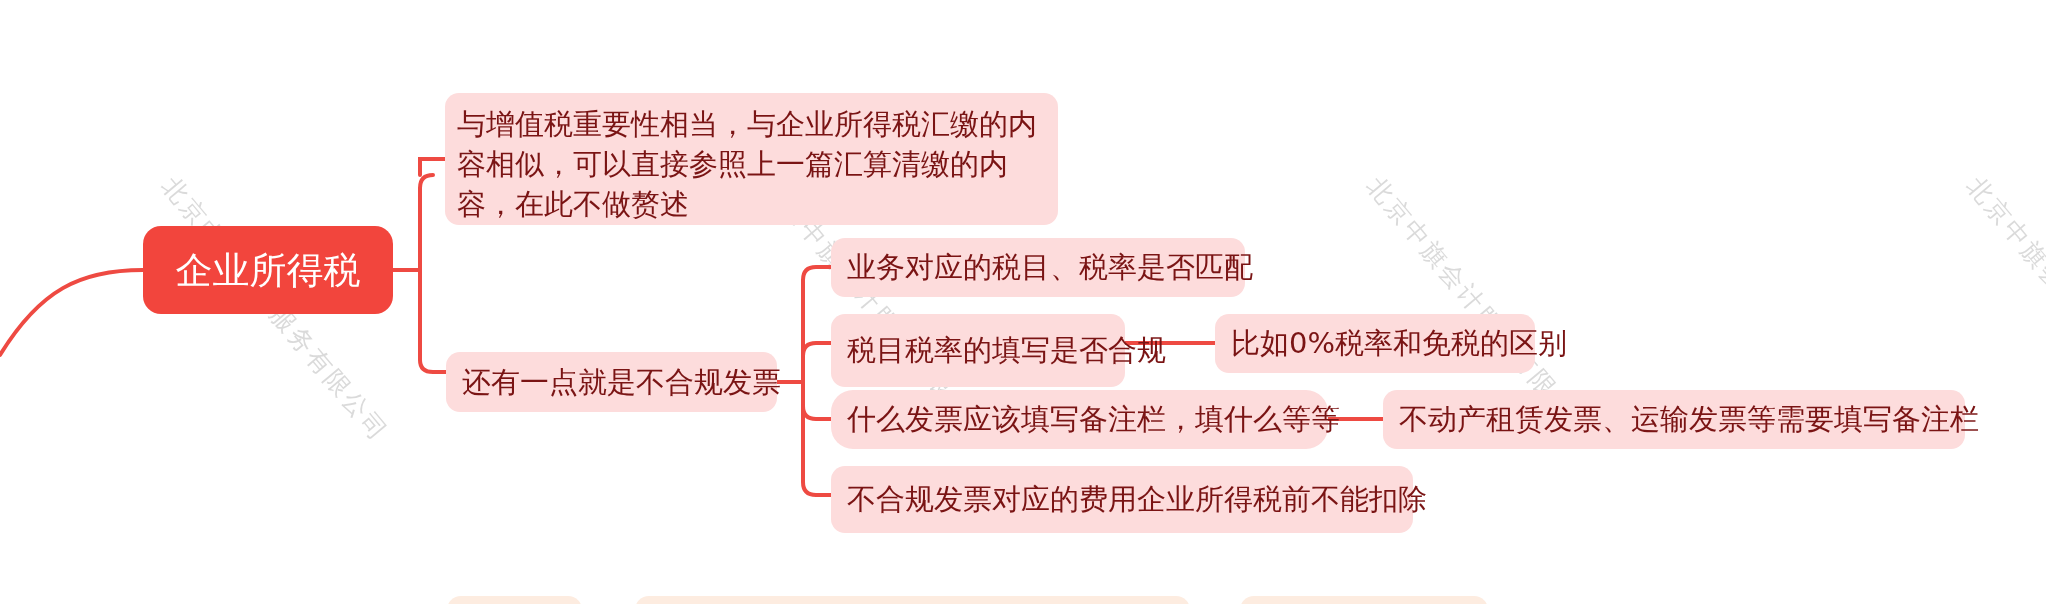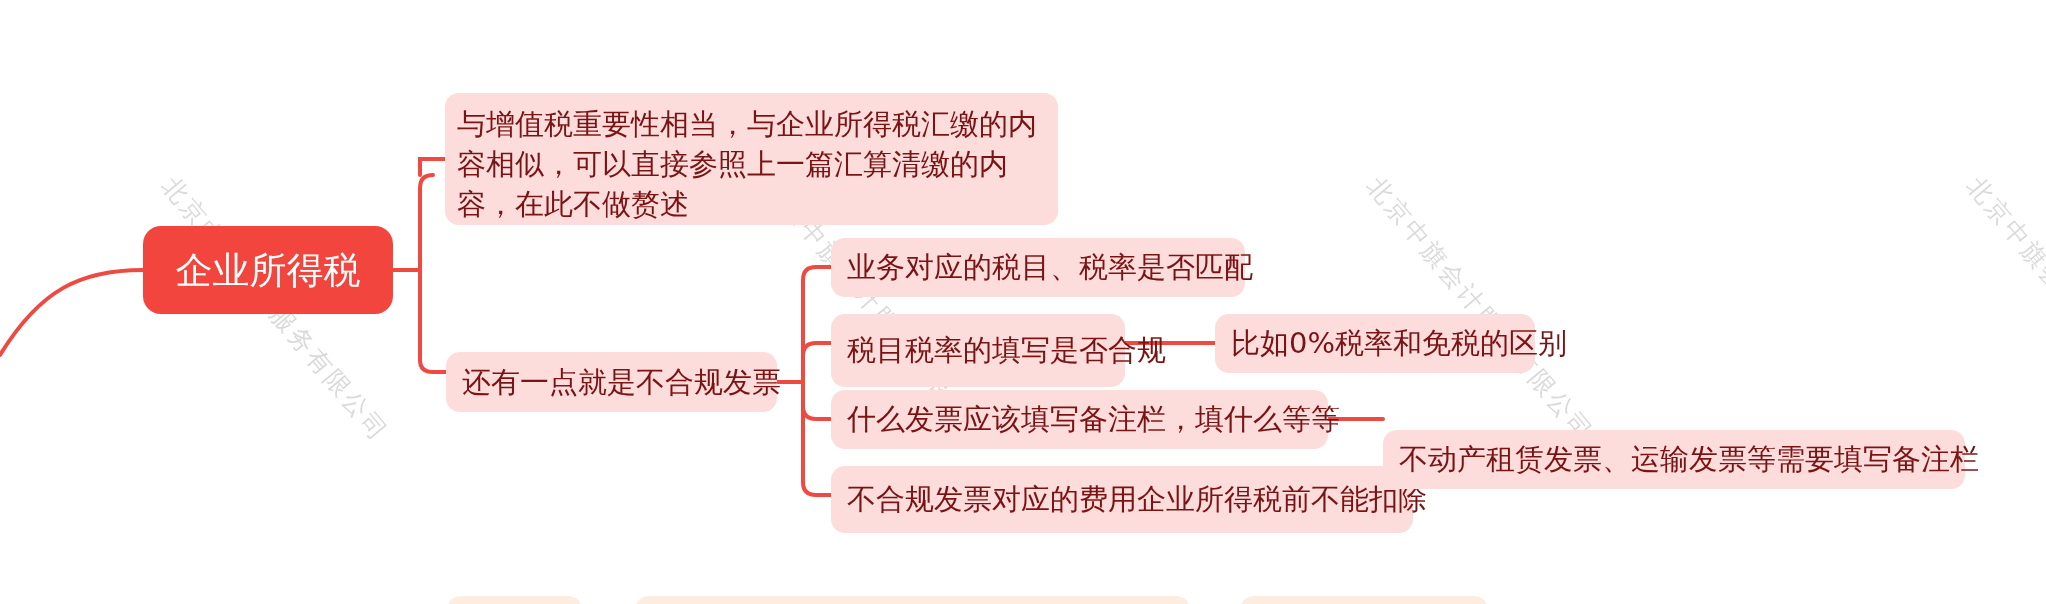--- a/index.html
+++ b/index.html
@@ -57,30 +57,30 @@
   <div class="node sub" style="left:446px;top:352px;width:331px;height:60px;">
     <span>还有一点就是不合规发票</span>
   </div>
 
   <div class="node sub" style="left:831px;top:238px;width:414px;height:59px;text-align:right;">
     <span>业务对应的税目、税率是否匹配</span>
   </div>
   <div class="node sub" style="left:831px;top:314px;width:294px;height:73px;">
     <span>税目税率的填写是否合规</span>
   </div>
-  <div class="node sub" style="left:831px;top:390px;width:497px;height:59px;">
+  <div class="node sub" style="left:831px;top:390px;width:497px;height:59px;border-radius:22px;">
     <span>什么发票应该填写备注栏，填什么等等</span>
   </div>
   <div class="node sub" style="left:831px;top:466px;width:582px;height:67px;">
     <span>不合规发票对应的费用企业所得税前不能扣除</span>
   </div>
 
   <div class="node sub" style="left:1215px;top:314px;width:320px;height:59px;">
     <span>比如0%税率和免税的区别</span>
   </div>
-  <div class="node sub" style="left:1383px;top:390px;width:582px;height:59px;margin-top:40px;">
+  <div class="node sub" style="left:1383px;top:390px;width:582px;height:59px;">
     <span>不动产租赁发票、运输发票等需要填写备注栏</span>
   </div>
 
   <div class="ghost" style="left:447px;width:135px;"></div>
   <div class="ghost" style="left:635px;width:555px;"></div>
   <div class="ghost" style="left:1240px;width:248px;"></div>
 </div>
 
 </body></html>

